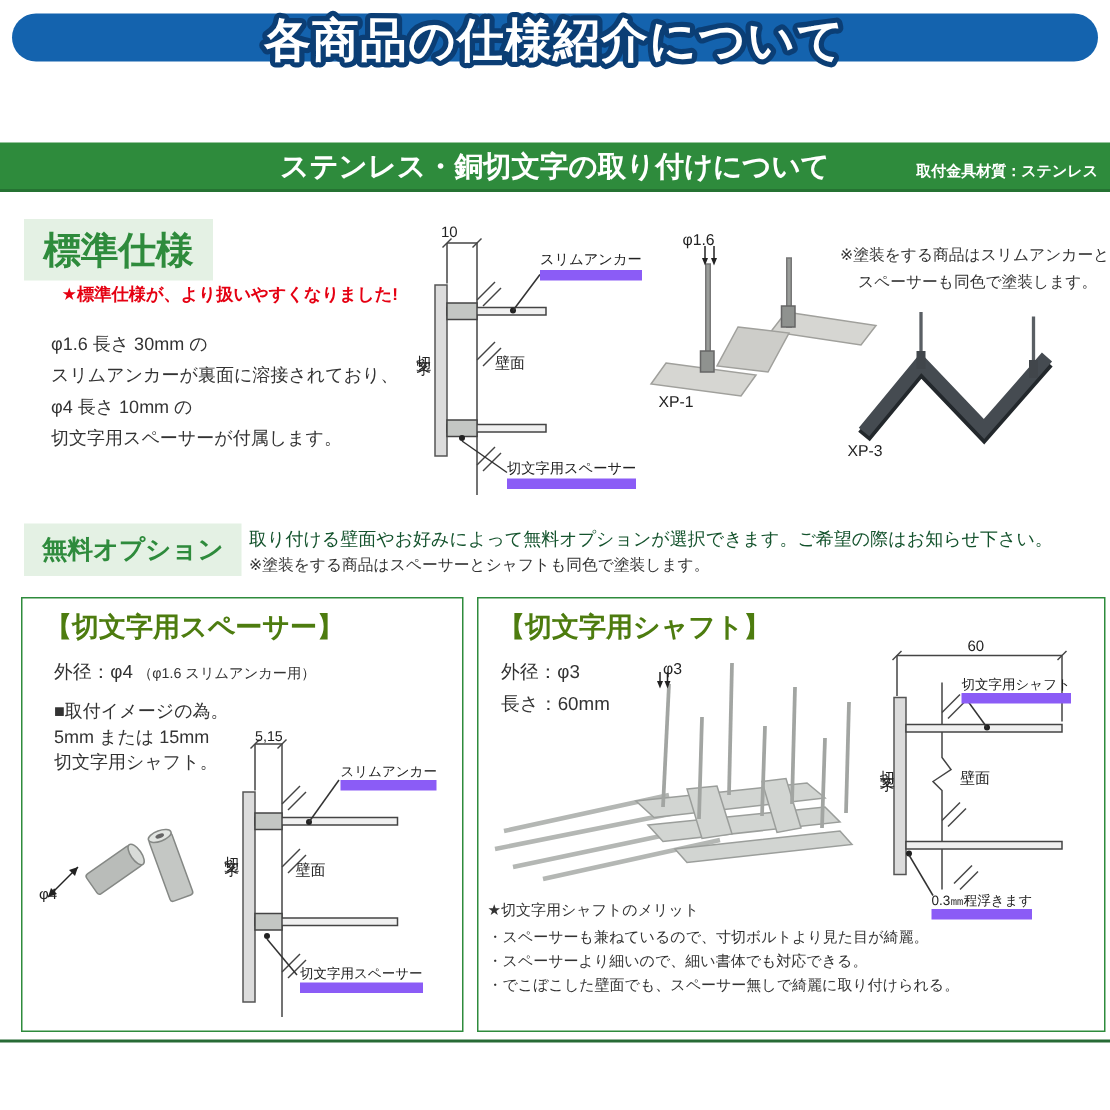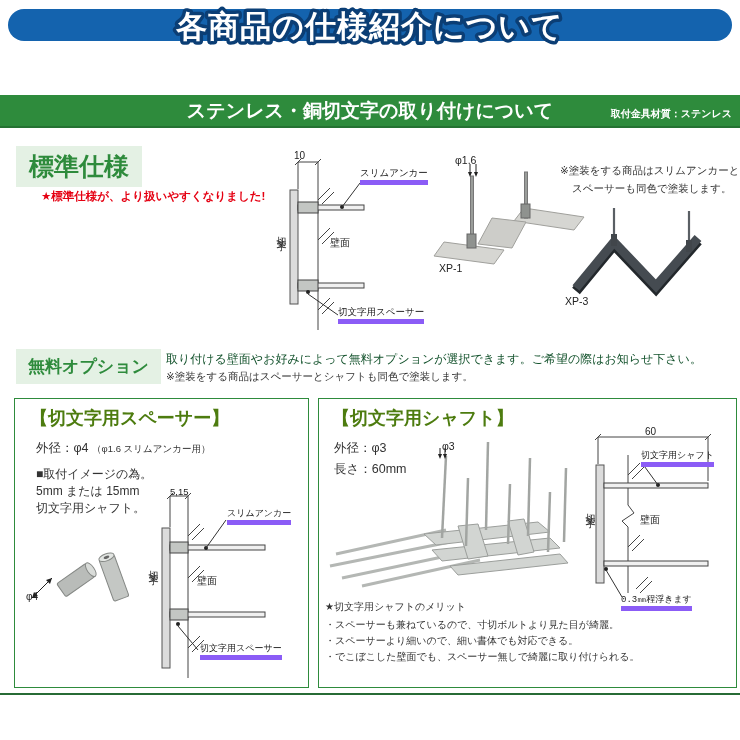--- a/index.html
+++ b/index.html
@@ -1,20 +1,20 @@
 <!DOCTYPE html>
 <html><head>
 <meta charset="utf-8">
 <style>
   html,body{margin:0;padding:0;background:#fff;}
   #page{position:relative;width:740px;height:740px;background:#fff;overflow:hidden;
         font-family:"Liberation Sans","DejaVu Sans",sans-serif;color:#333;}
   .abs{position:absolute;}
   .dlabel{position:absolute;font-size:9.5px;color:#222;white-space:nowrap;line-height:1;}
-  .ul{border-bottom:5px solid #8b5cf6;padding-bottom:1px;font-family:Liberation Mono, monospace;}
+  .ul{border-bottom:7px solid #8b5cf6;padding-bottom:1px;}
   .vtext{writing-mode:vertical-rl;text-orientation:upright;letter-spacing:2px;font-size:10px;color:#222;}
   .sec-label{background:#e4f1e4;color:#2e8b3c;font-weight:bold;white-space:nowrap;}
   .greenbox{border:1px solid #2e8b3c;background:#fff;}
   .boxtitle{color:#4d7c0f;font-weight:bold;font-size:18px;white-space:nowrap;}
   .body-lines div{white-space:nowrap;}
   svg{display:block;}
 </style>
 </head>
 <body>
 
@@ -27,20 +27,26 @@
 
   <div class="abs" style="left:0;top:95px;width:740px;height:31px;background:#2e8b3c;border-bottom:2px solid #257232;">
     <div class="abs" style="left:0;top:0;width:740px;height:31px;display:flex;align-items:center;justify-content:center;color:#fff;font-weight:bold;font-size:19px;white-space:nowrap;">ステンレス・銅切文字の取り付けについて</div>
     <div class="abs" style="right:8px;bottom:5px;color:#fff;font-size:10px;font-weight:bold;white-space:nowrap;">取付金具材質：ステンレス</div>
   </div>
 
   <div class="abs sec-label" style="left:16px;top:146px;padding:4px 13px;font-size:25px;">標準仕様</div>
 
   <div class="abs" style="left:16px;top:189px;color:#e50012;font-weight:bold;font-size:11.5px;white-space:nowrap;margin-left:25px;">★標準仕様が、より扱いやすくなりました!</div>
 
+  <div class="abs body-lines" style="left:34px;top:219px;font-size:12px;line-height:21px;color:#333;">
+    <div>φ1.6 長さ 30mm の</div>
+    <div>スリムアンカーが裏面に溶接されており、</div>
+    <div>φ4 長さ 10mm の</div>
+    <div>切文字用スペーサーが付属します。</div>
+  </div>
 
   <svg class="abs" style="left:262px;top:142px" width="178" height="195">
     <g stroke="#444" stroke-width="1" fill="none">
       <line x1="36" y1="20" x2="56" y2="20"></line>
       <line x1="33" y1="23" x2="39" y2="17"></line>
         <line x1="53" y1="23" x2="59" y2="17"></line>
       <line x1="36" y1="20" x2="36" y2="47"></line>
       <line x1="56" y1="20" x2="56" y2="26"></line>
       <line x1="56" y1="26" x2="56" y2="188"></line>
       <line x1="56" y1="58" x2="68" y2="46"></line>

